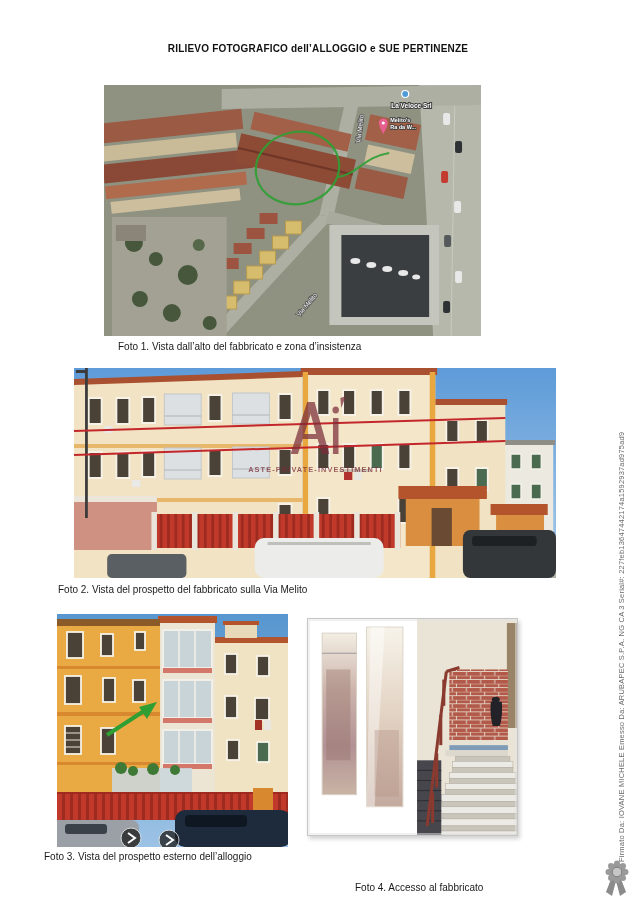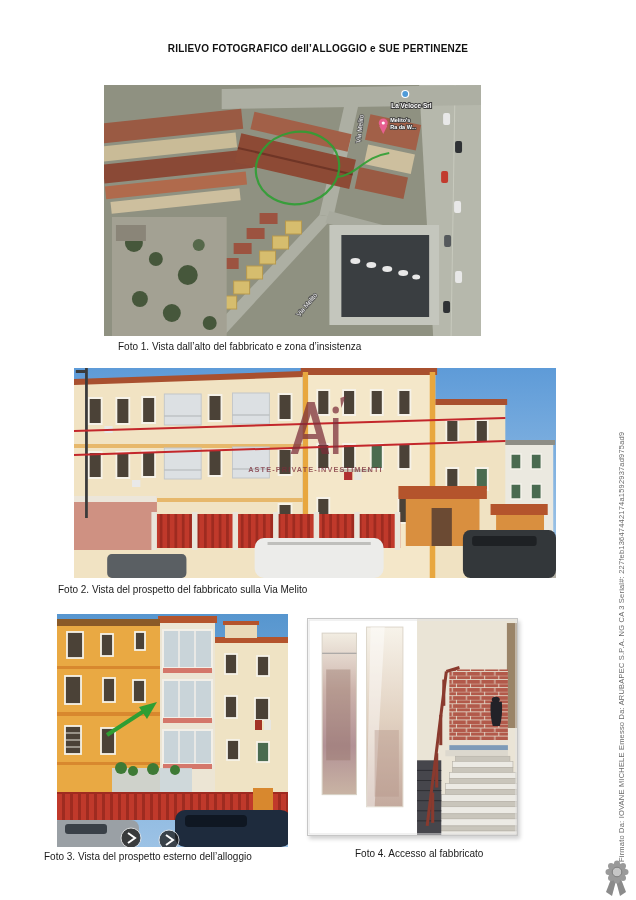--- a/index.html
+++ b/index.html
@@ -10,21 +10,21 @@
   .doc-title{
     position:absolute;top:35px;left:0;width:636px;text-align:center;
     font-size:10px;font-weight:bold;color:#111;letter-spacing:.2px;margin-top:8px;
   }
   .caption{
     position:absolute;font-size:10px;color:#1a1a1a;white-space:nowrap;
   }
   #cap1{left:118px;top:341px;}
   #cap2{left:58px;top:584px;}
   #cap3{left:44px;top:851px;}
-  #cap4{left:307px;top:848px;padding-left:48px;}
+  #cap4{left:307px;top:882px;padding-left:48px;}
   .photo{position:absolute;overflow:hidden;}
   #foto1{left:104px;top:85px;width:377px;height:251px;}
   #foto2{left:57px;top:368px;width:482px;height:210px;padding-left:17px;}
   #foto3{left:57px;top:614px;width:231px;height:233px;}
   #foto4{
     left:307px;top:618px;width:209px;height:216px;background:#fff;
     border:1px solid #c6c6c6;box-shadow:2px 3px 4px rgba(0,0,0,.18);
   }
   .photo svg{display:block;width:100%;height:100%;}
   .signature-vertical{

